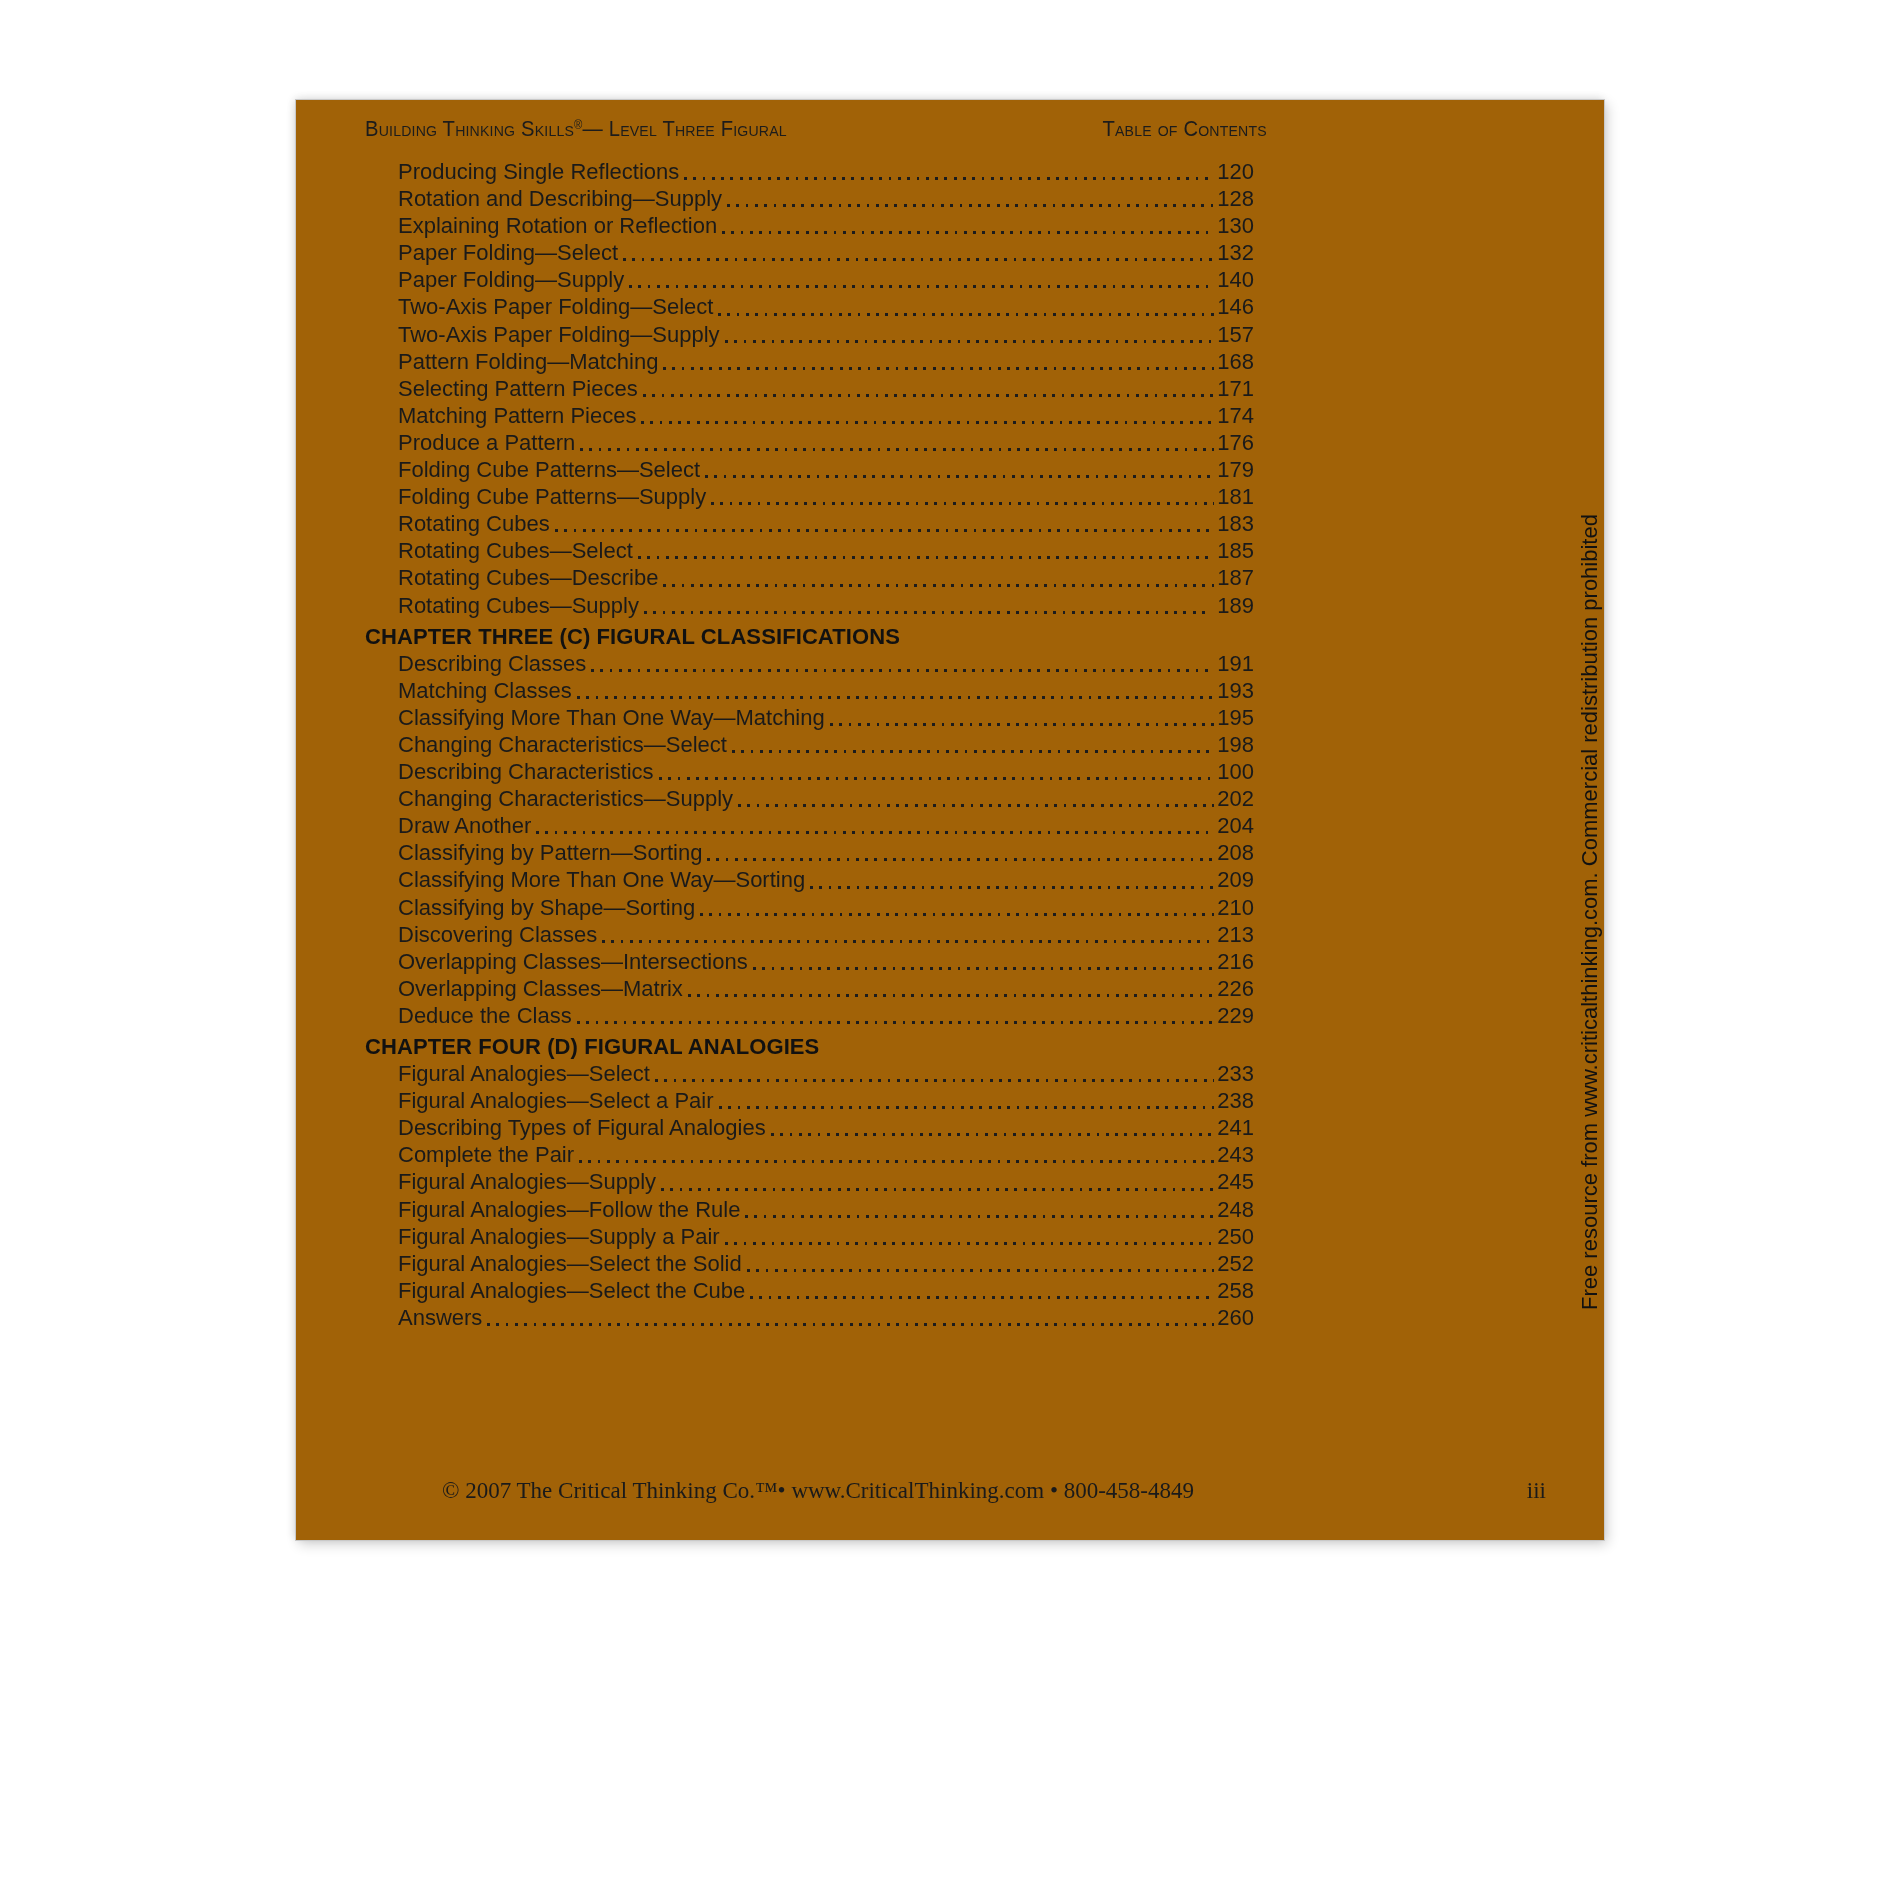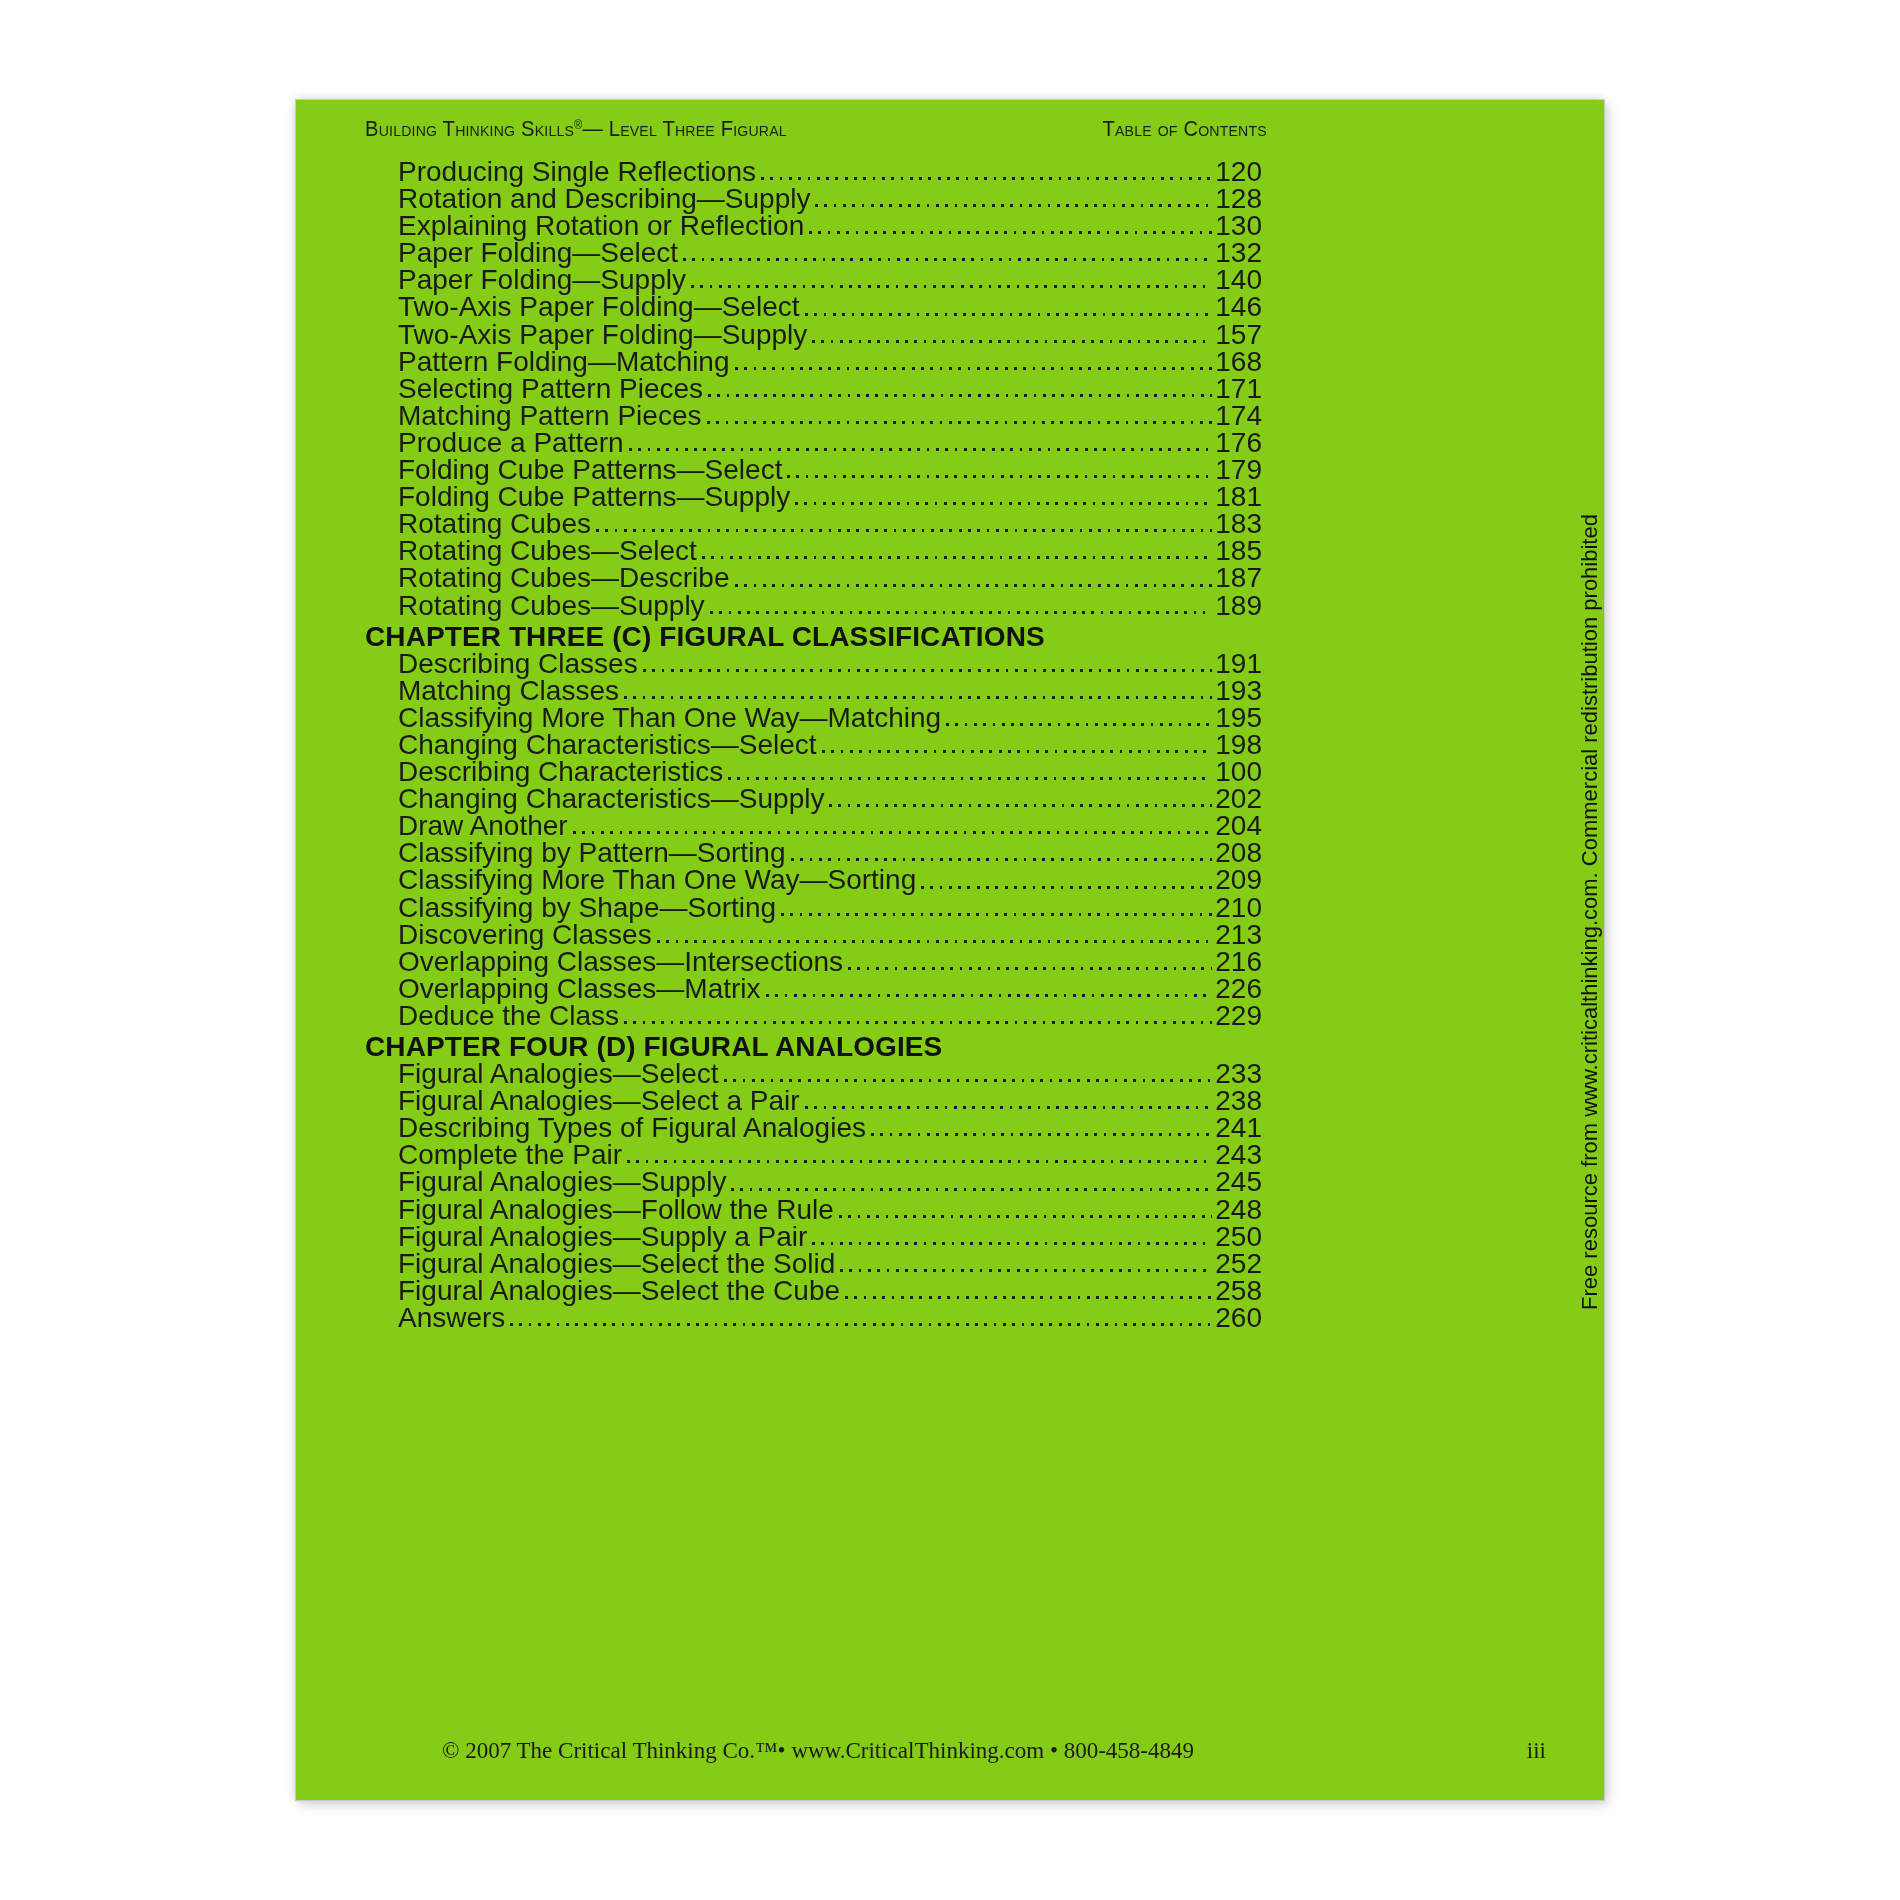--- a/index.html
+++ b/index.html
@@ -8,22 +8,22 @@
     background: #ffffff;
     font-family: "Liberation Sans", sans-serif;
     overflow: hidden;
   }
   .canvas { position: relative; width: 1900px; height: 1900px; background: #fff; }
 
   
   .page {
     position: absolute;
     left: 296px; top: 100px;
-    width: 1308px; height: 1700px;
-    background: #84cc16;
+    width: 1308px; height: 1440px;
+    background: #a16207;
     box-shadow: 0 0 0 1px #c9c9c9, 3px 4px 12px rgba(0,0,0,.20), -2px -2px 8px rgba(0,0,0,.10);
   }
 
   
   .page-header {
     position: absolute;
     left: 69px; right: 337px; top: 12px;
     display: flex; justify-content: space-between; align-items: baseline;
     font-variant: small-caps;
     font-size: 21.5px; line-height: 26px;
@@ -31,22 +31,22 @@
     letter-spacing: .2px;
     white-space: nowrap;
   }
   .page-header .h-left  { transform: scaleX(.94); transform-origin: left center; }
   .page-header .h-right { transform: scaleX(.94); transform-origin: right center; }
   .reg-mark { font-size: 12px; vertical-align: 7px; font-variant: normal; }
 
   
   .toc {
     position: absolute;
-    left: 69px; right: 342px; top: 58px;
-    font-size: 28px; line-height: 27.1px;
+    left: 69px; right: 350px; top: 58px;
+    font-size: 22px; line-height: 27.1px;
     color: #1a1a1a;
   }
   .chapter-heading {
     font-weight: bold;
     color: #111;
     margin-top: 4px;
     letter-spacing: .1px;
   }
   .toc-row { display: flex; padding-left: 33px; }
   .toc-title { white-space: nowrap; }

